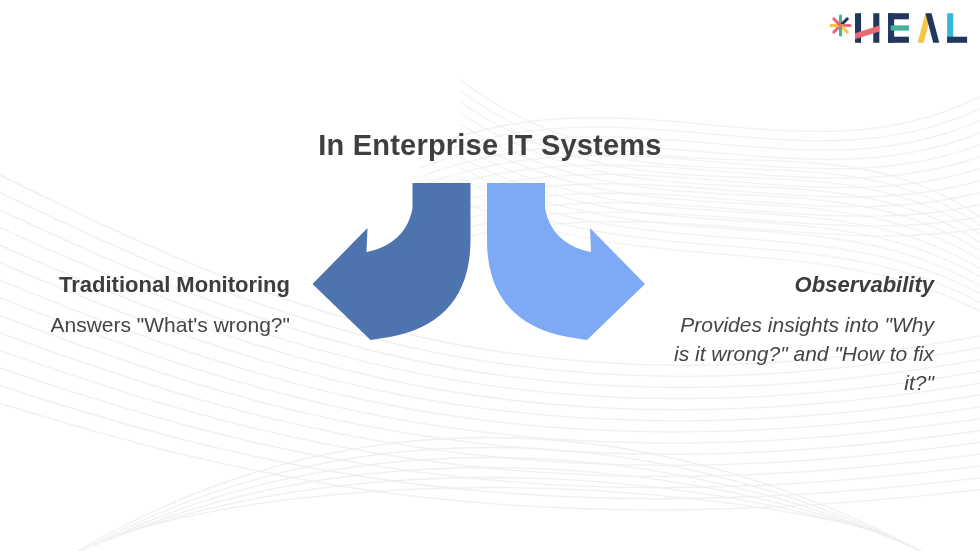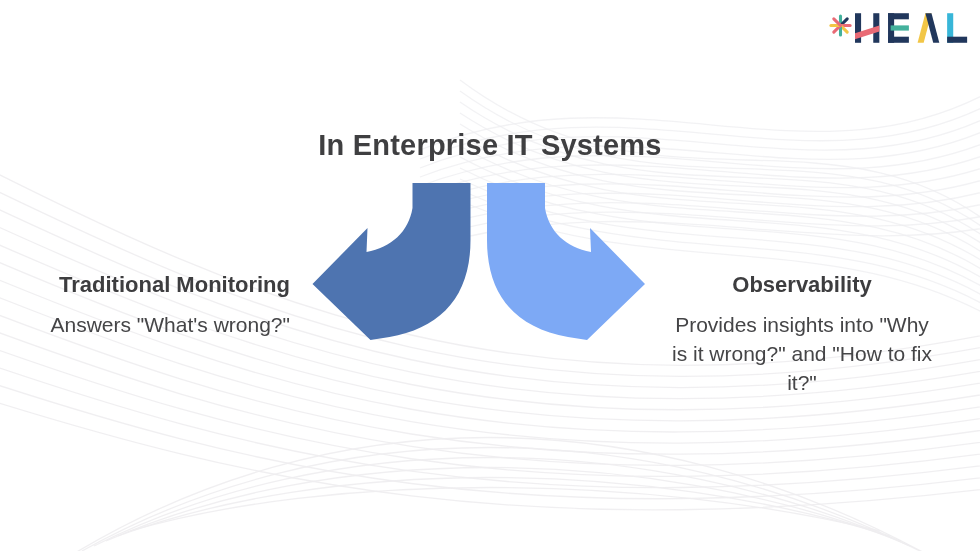--- a/index.html
+++ b/index.html
@@ -11,21 +11,21 @@
   .title{
     position:absolute;top:129px;left:0;right:0;margin:0;text-align:center;
     font-size:29px;font-weight:bold;color:#3f3f41;letter-spacing:0.2px;
   }
   .arrows{position:absolute;inset:0;width:980px;height:551px;}
   .logo{position:absolute;top:12px;right:12px;display:flex;align-items:flex-start;}
   .logo .star{margin-top:2px;margin-right:3px;}
   .text-block .h{font-size:22px;font-weight:bold;color:#3d3d3f;margin:0 0 12px 0;}
   .text-block .b{font-size:21px;color:#454547;line-height:29px;}
   .left-block{position:absolute;top:272px;right:690px;width:300px;text-align:right;}
-  .right-block{position:absolute;top:272px;left:670px;width:264px;text-align:center;}
+  .right-block{position:absolute;top:272px;left:670px;width:264px;text-align:right;font-style:italic;}
 </style>
 </head>
 <body>
 
 <div class="slide">
 
   <svg id="bgWaves" class="bg" viewBox="0 0 980 551" preserveAspectRatio="none">
       <path d="M -30 160 C 250 300, 520 430, 1010 330" fill="none" stroke="#eeedf0" stroke-width="1.3" opacity="0.9"></path>
       <path d="M -30 178 C 250 314, 520 439, 1010 342" fill="none" stroke="#eeedf0" stroke-width="1.3" opacity="0.9"></path>
       <path d="M -30 196 C 250 328, 520 448, 1010 354" fill="none" stroke="#eeedf0" stroke-width="1.3" opacity="0.9"></path>

